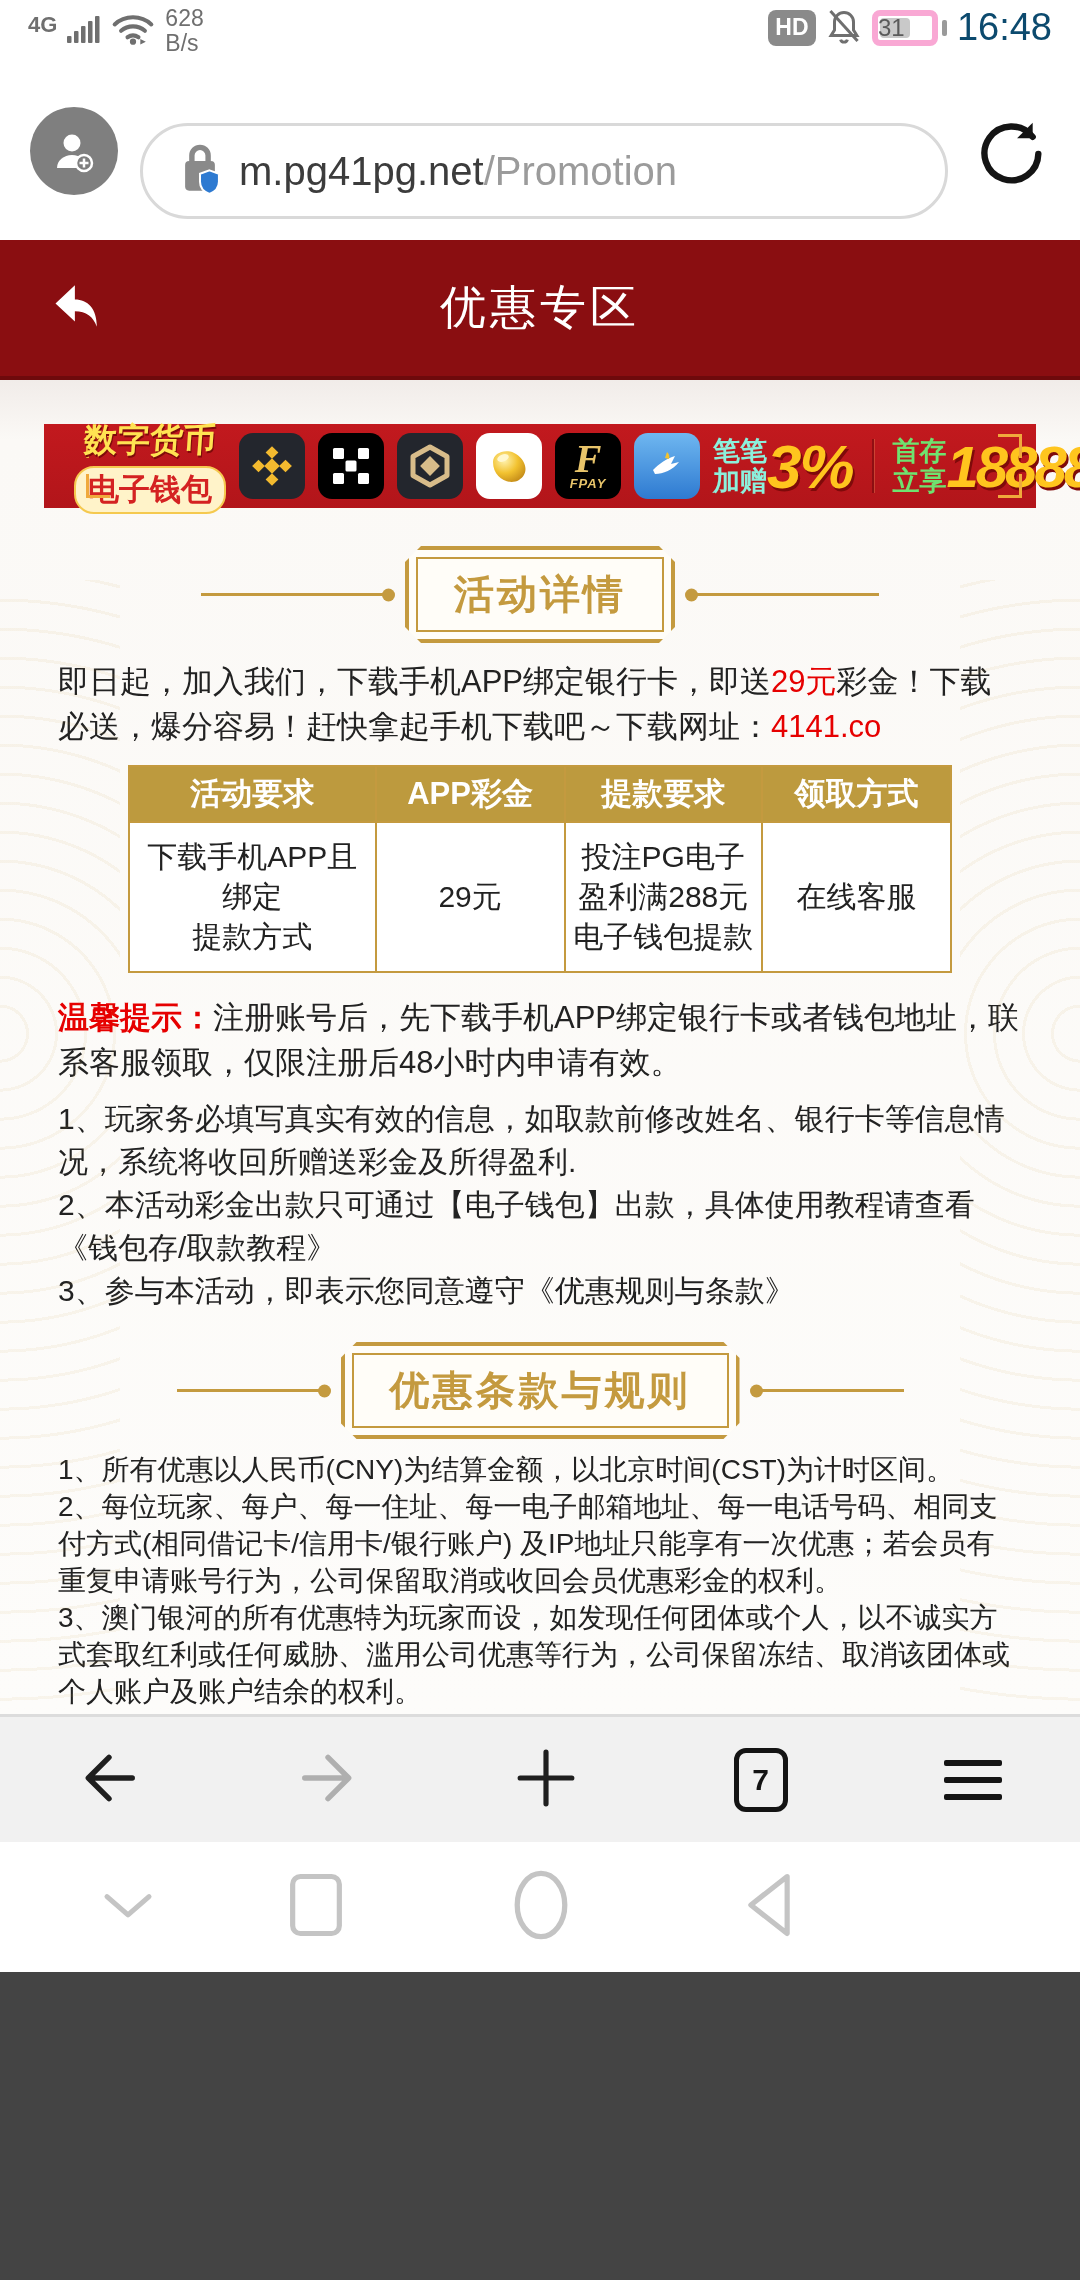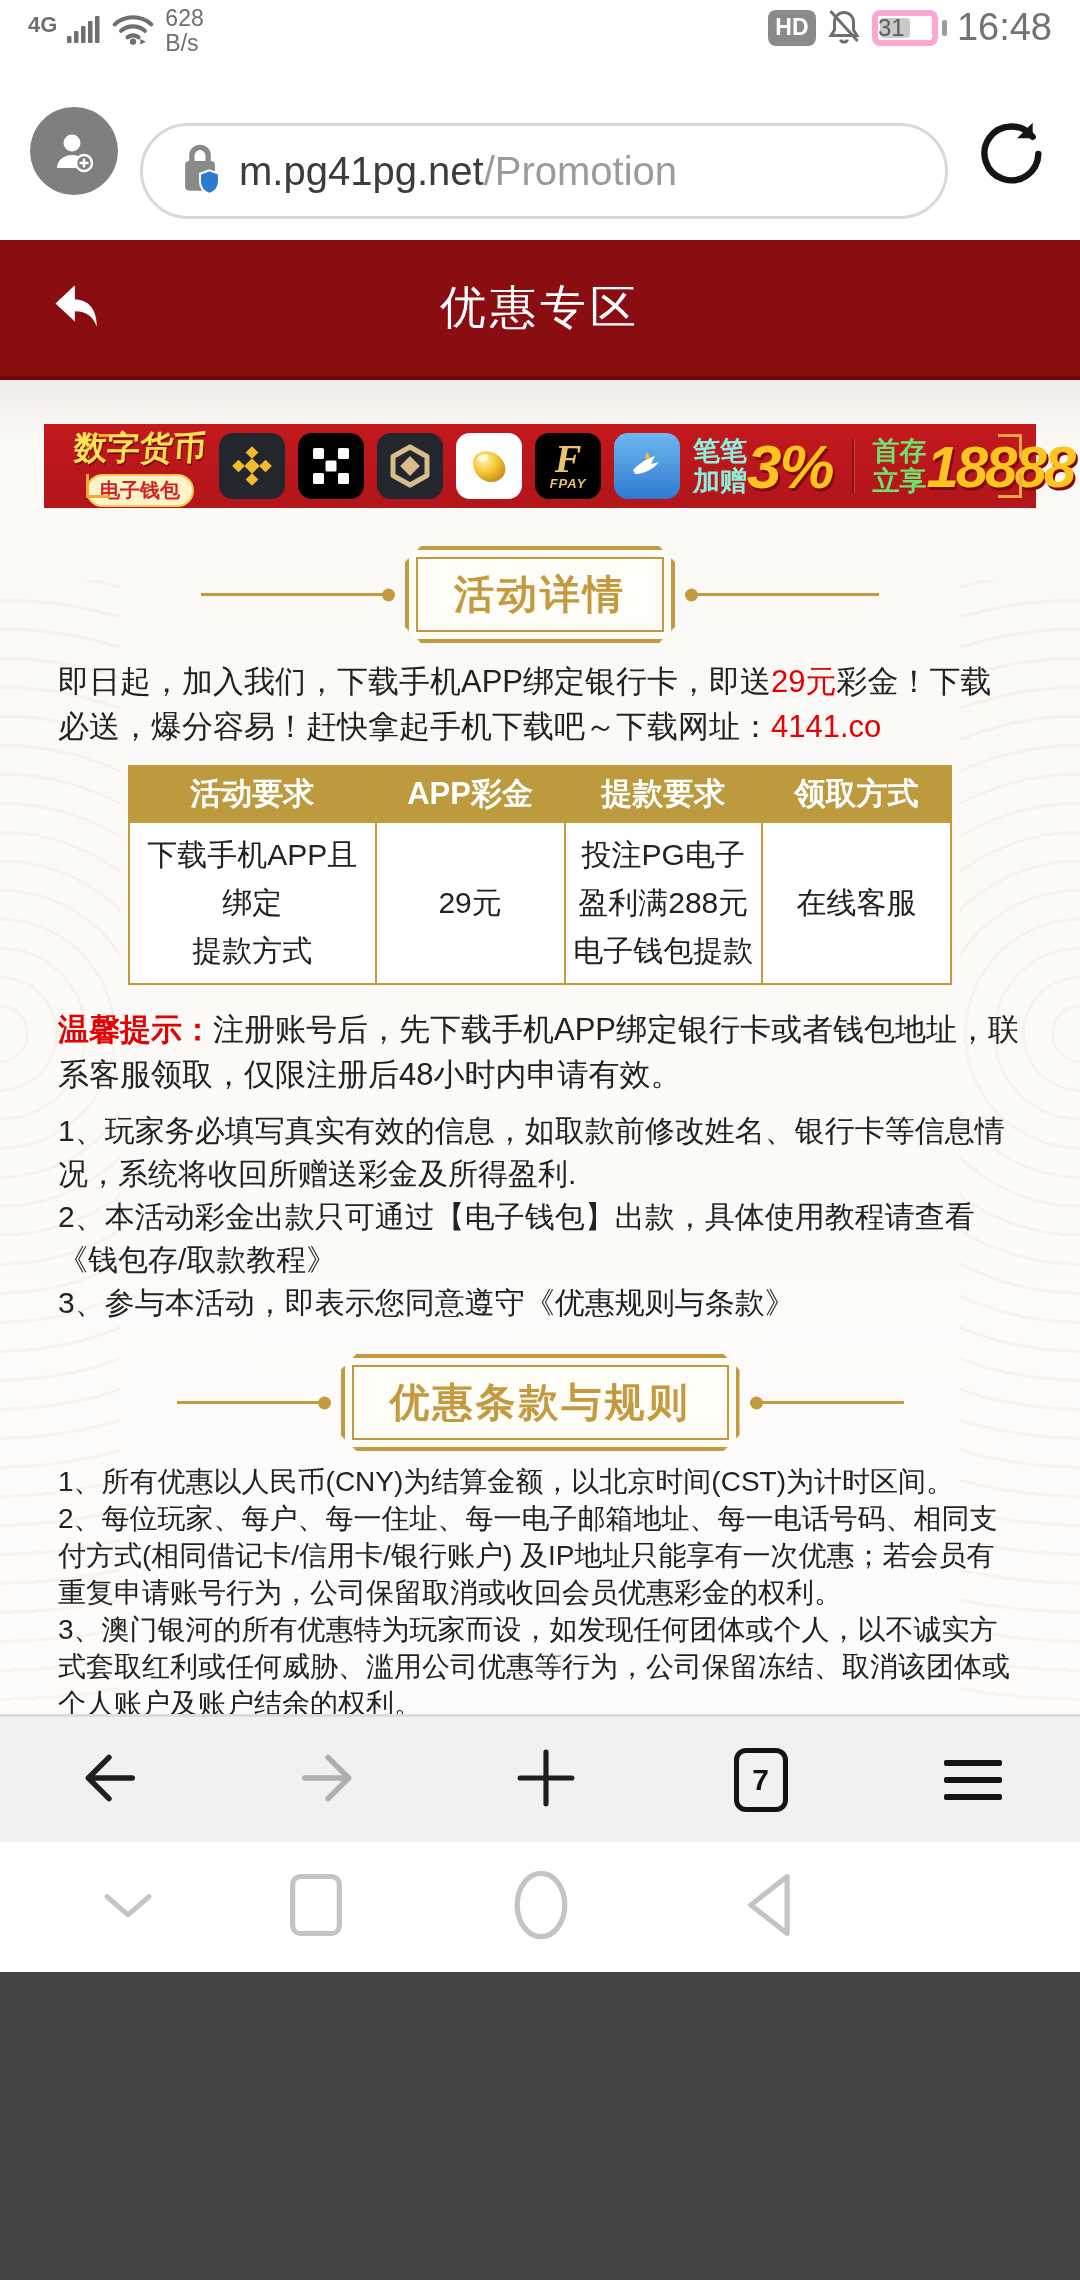--- a/index.html
+++ b/index.html
@@ -9,21 +9,21 @@
   
   .status-bar { height:62px; display:flex; align-items:flex-start; justify-content:space-between; padding:6px 28px 0 28px; color:#6F6F6F; }
   .sb-left, .sb-right { display:flex; align-items:center; gap:10px; }
   .net-label { font-size:22px; font-weight:bold; margin-top:-12px; }
   .speed { font-size:23px; line-height:25px; color:#6F6F6F; }
   .hd-badge { width:48px; height:36px; background:#8A8A8A; color:#fff; border-radius:8px; font-size:23px; font-weight:bold; display:flex; align-items:center; justify-content:center; }
   .battery { position:relative; width:66px; height:36px; border:6px solid #f9a8d4; border-radius:8px; display:flex; align-items:center; justify-content:flex-start; }
   .battery .fill { position:absolute; left:2px; top:2px; bottom:2px; width:55%; background:#C9C9C9; border-radius:4px; }
   .battery .num { position:relative; font-size:24px; color:#5A5A5A; }
   .batt-nub { width:5px; height:16px; background:#9A9A9A; border-radius:2px; margin-left:-6px; }
-  .sb-time { font-size:38px; color:#737373; }
+  .sb-time { font-size:38px; color:#0c4a6e; }
 
   
   .browser-bar { height:178px; display:flex; align-items:center; padding:0 30px; gap:22px; background:#fff; }
   .avatar { width:88px; height:88px; border-radius:50%; background:#7F7F7F; display:flex; align-items:center; justify-content:center; flex:0 0 auto; }
   .url-pill { flex:1; height:96px; border:3px solid #D9D9D9; border-radius:48px; display:flex; align-items:center; padding:0 34px; gap:16px; background:#fff;margin-top:40px; }
   .url-host { font-size:40px; color:#3C3C3C; }
   .url-path { font-size:40px; color:#9B9B9B; }
   .refresh-btn { flex:0 0 auto; width:80px; display:flex; justify-content:center; }
 
   
@@ -40,21 +40,21 @@
 
   
   .banner { margin:44px 44px 0 44px; height:84px; background:linear-gradient(180deg,#C2191E,#B2151A); display:flex; align-items:center; padding:0 30px; gap:13px; position:relative; }
   .corner { position:absolute; width:24px; height:24px; border-color:#F0A93C; border-style:solid; border-width:0; }
   .corner.tl { left:42px; top:10px;  border-left-width:3px; border-top-width:3px; }
   .corner.bl { left:42px; bottom:10px; border-left-width:3px; border-bottom-width:3px; }
   .corner.tr { right:14px; top:10px; border-right-width:3px; border-top-width:3px; }
   .corner.br { right:14px; bottom:10px; border-right-width:3px; border-bottom-width:3px; }
   .badge-col { display:flex; flex-direction:column; align-items:center; gap:3px; }
   .badge-title { color:#FFE352; font-size:33px; font-weight:bold; text-shadow:1px 2px 0 #7E0A0A; transform:skewX(-4deg); white-space:nowrap; }
-  .badge-pill { background:#FFF3C9; border:2px solid #F5C94F; color:#D42222; font-size:20px; font-weight:bold; border-radius:20px; padding:1px 12px; white-space:nowrap; }
+  .badge-pill { background:#FFF3C9; border:2px solid #F5C94F; color:#D42222; font-size:31px; font-weight:bold; border-radius:20px; padding:1px 12px; white-space:nowrap; }
   .app-icon { width:66px; height:66px; border-radius:14px; display:flex; align-items:center; justify-content:center; flex:0 0 auto; overflow:hidden; }
   .ic-dark { background:#23262D; }
   .ic-black { background:#000; }
   .ic-white { background:#fff; }
   .ic-blue { background:linear-gradient(180deg,#6FB7F0,#2E7AD1); flex-direction:column; }
   .fpay-f { color:#E8C46A; font-size:40px; font-weight:bold; font-style:italic; line-height:34px; font-family:"Liberation Serif",serif; }
   .fpay-txt { color:#E8C46A; font-size:13px; font-weight:bold; letter-spacing:1px; font-style:italic; }
   .promo { display:flex; align-items:center; white-space:nowrap; }
   .plabel { display:flex; flex-direction:column; line-height:30px; font-size:27px; font-weight:bold; }
   .plabel.teal { color:#8CF0DC; }
@@ -74,21 +74,21 @@
   .plaque-inner { border:2px solid #C49A3F; padding:8px 36px; font-size:40px; font-weight:bold; color:#C49A3F; letter-spacing:3px; white-space:nowrap; }
 
   
   .para { margin:16px 58px 0 58px; font-size:31px; line-height:45px; color:#222; }
   .red-t { color:#E60000; }
   .bold { font-weight:bold; }
 
   
   .promo-table { width:824px; margin:16px auto 0 auto; border-collapse:collapse; table-layout:fixed; }
   .promo-table th { background:#BD9A3E; color:#fff; font-size:31px; font-weight:bold; height:56px; border:2px solid #C49A3F; }
-  .promo-table td { background:#fff; color:#222; font-size:30px; text-align:center; border:2px solid #C49A3F; height:150px; white-space:pre-line; line-height:48px; padding:8px 6px; }
+  .promo-table td { background:#fff; color:#222; font-size:30px; text-align:center; border:2px solid #C49A3F; height:150px; white-space:pre-line; line-height:40px; padding:8px 6px; }
 
   .rule-list { margin:12px 58px 0 58px; font-size:30px; line-height:43px; color:#222; }
   .terms-list { margin:12px 58px 0 58px; font-size:28px; line-height:37px; color:#222; }
 
   
   .toolbar { height:128px; background:#F1F1F1; border-top:3px solid #DCDCDC; display:flex; align-items:center; justify-content:space-between; padding:0 78px; }
   .tab-box { width:54px; height:64px; border:5px solid #141414; border-radius:12px; display:flex; align-items:center; justify-content:center; font-size:30px; font-weight:bold; color:#141414; }
   .menu-ic { display:flex; flex-direction:column; gap:11px; }
   .menu-ic i { width:58px; height:6px; background:#141414; border-radius:2px; }
 

